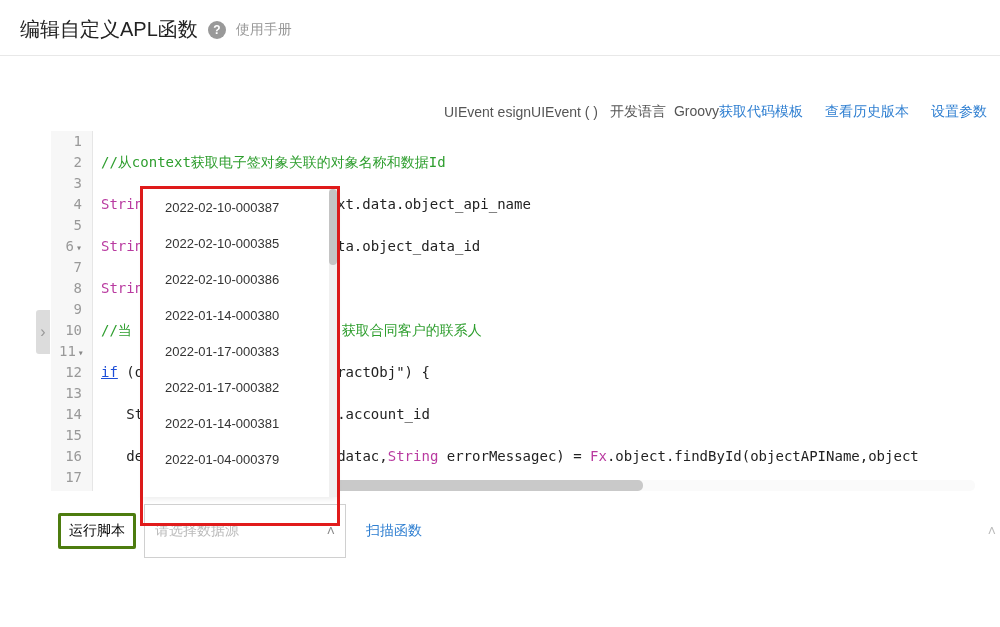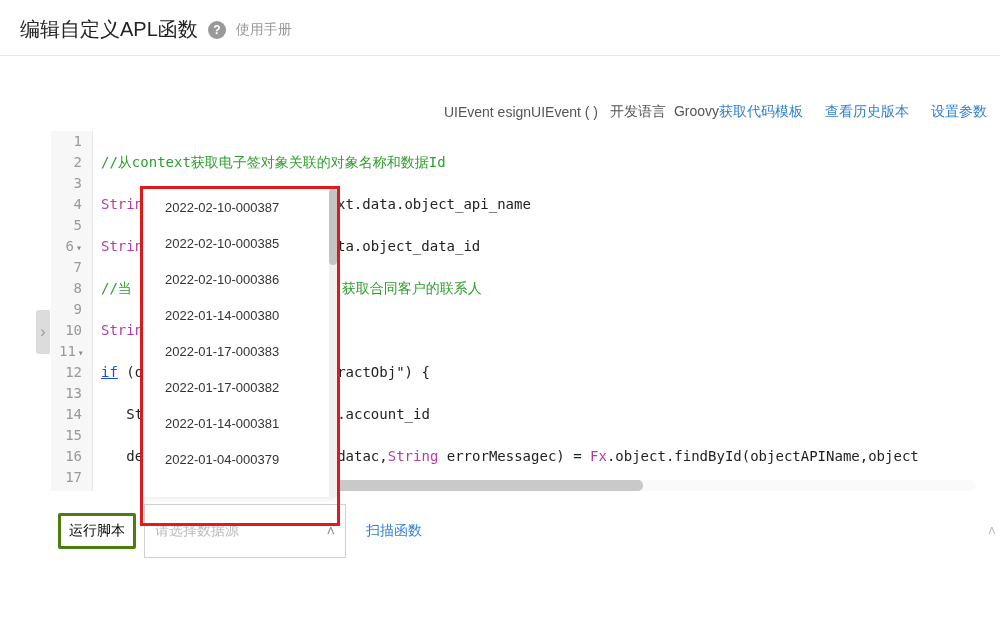--- a/index.html
+++ b/index.html
@@ -260,22 +260,22 @@
       <div class="ln">13</div>
       <div class="ln">14</div>
       <div class="ln">15</div>
       <div class="ln">16</div>
       <div class="ln">17</div>
     </div>
     <div class="code">
 <div class="line"><span class="c-comment">//从context获取电子签对象关联的对象名称和数据Id</span></div>
 <div class="line"><span class="c-type">String</span><span class="c-ident"> objectAPIName = context.data.object_api_name</span></div>
 <div class="line"><span class="c-type">String</span><span class="c-ident"> objectId = context.data.object_data_id</span></div>
+<div class="line"><span class="c-type">Strin</span></div>
 <div class="line"><span class="c-comment">//当</span><span class="c-comment" style="margin-left:210px">获取合同客户的联系人</span></div>
-<div class="line"><span class="c-type">Strin</span></div>
 <div class="line"><span class="c-key">if</span><span class="c-ident"> (o</span><span class="c-ident" style="margin-left:194px">ractObj") {</span></div>
 <div class="line"><span class="c-ident">   St</span><span class="c-ident" style="margin-left:194px">.account_id</span></div>
 <div class="line"><span class="c-ident">   de</span><span style="margin-left:194px"><span class="c-ident">datac,</span><span class="c-type">String</span><span class="c-ident"> errorMessagec) = </span><span class="c-fx">Fx</span><span class="c-ident">.object.findById(objectAPIName,object</span></span></div>
 <div class="line"><span class="c-ident">   de</span><span style="margin-left:194px"><span class="c-ident">eryResult datacon,</span><span class="c-type">String</span><span class="c-ident"> errorMessagecon) =</span></span></div>
 
 
 
 
 
 

